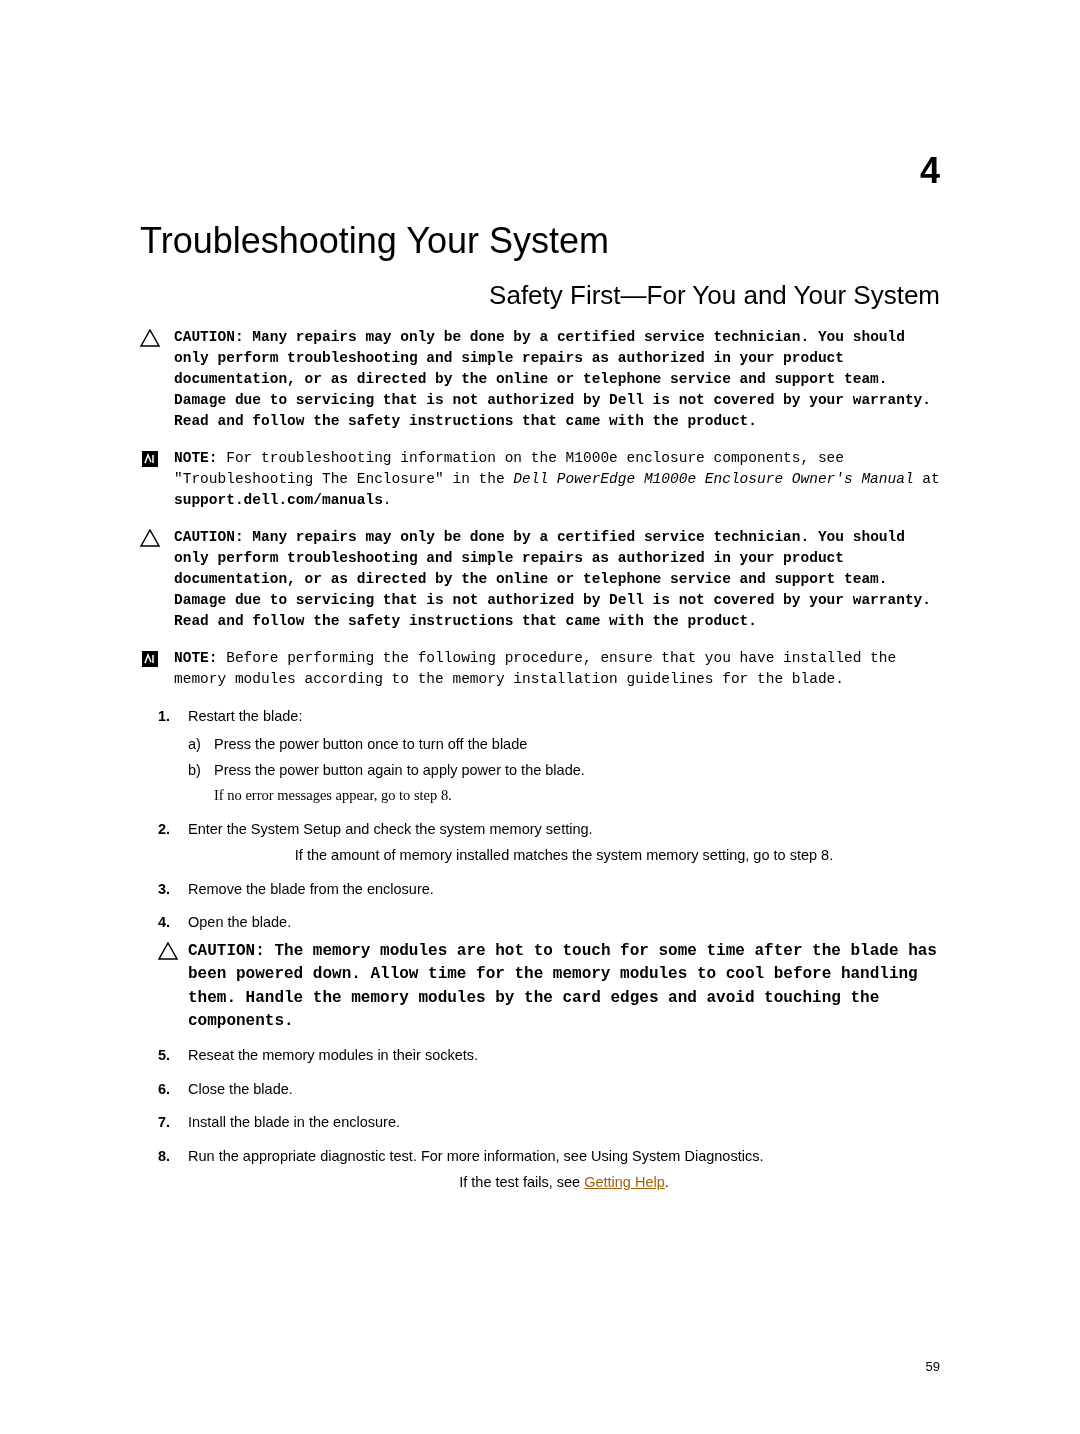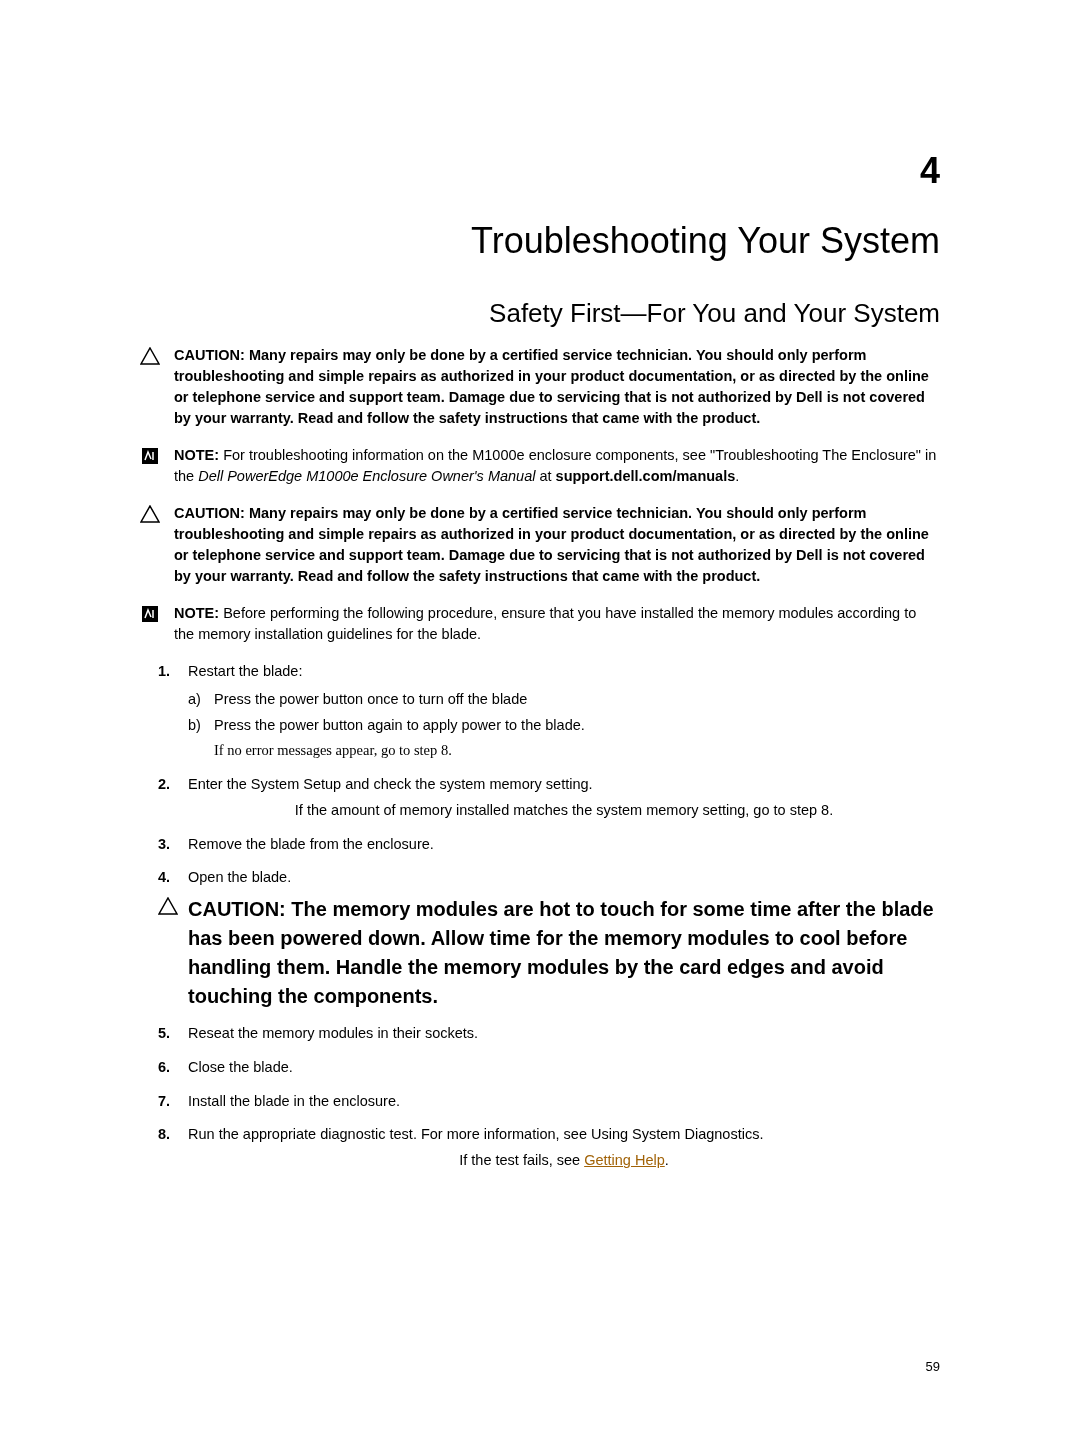--- a/index.html
+++ b/index.html
@@ -19,22 +19,21 @@
       position: absolute;
       top: 150px;
       right: 140px;
       font-size: 36px;
       font-weight: bold;
     }
     h1 {
       font-size: 36px;
       font-weight: 500;
       margin-top: 60px;
-      margin-bottom: 36px;
-      text-align: right;
+      margin-bottom: 18px;
     }
     h2 {
       font-size: 26px;
       font-weight: 500;
       margin-top: 6px;
       margin-bottom: 16px;
       text-align: right;
     }
     h2.second { margin-top: 26px; }
     .admon {
@@ -46,20 +45,21 @@
     .admon-icon {
       flex: 0 0 20px;
       display: flex;
       align-items: center;
       justify-content: center;
       margin-top: 2px;
     }
     .admon-body {
       font-size: 14.5px;
       line-height: 1.45;
+      font-family: Liberation Mono, monospace;
     }
     .admon-body .label { font-weight: bold; }
     .note-italic { font-style: italic; }
     ol.steps {
       list-style: none;
       counter-reset: step;
       margin-left: 18px;
     }
     ol.steps > li {
       counter-increment: step;
@@ -99,21 +99,21 @@
     .step-text { }
     .step-follow { margin-top: 4px; text-align: center; }
     .admon-inline {
       display: flex;
       align-items: flex-start;
       gap: 10px;
       margin-top: 6px;
       margin-bottom: 2px;
     }
     .admon-inline .admon-icon { margin-left: -30px; }
-    .admon-inline .admon-body { font-weight: bold; font-size: 20px; line-height:1.45; }
+    .admon-inline .admon-body { font-weight: bold; font-size: 16px; line-height:1.45; }
     a.link { color: #a16207; text-decoration: underline; }
     .page-number {
       position: absolute;
       bottom: 60px;
       right: 140px;
       font-size: 13px;
     }
     .bold { font-weight: bold; }
   </style>
 </head>

